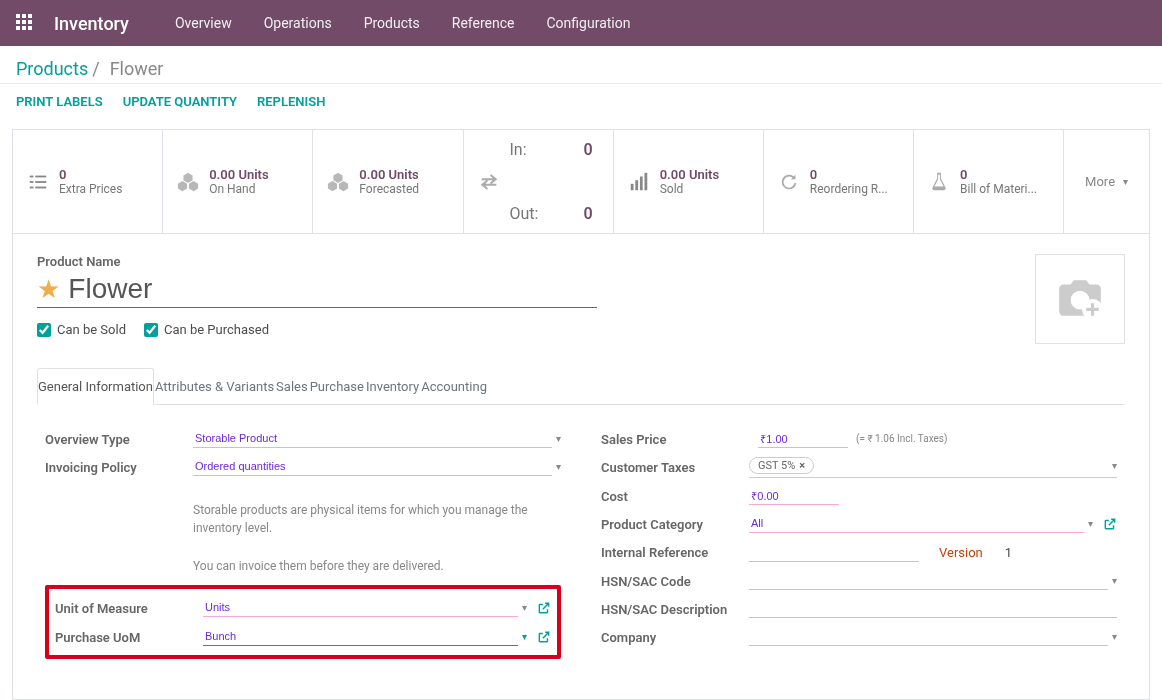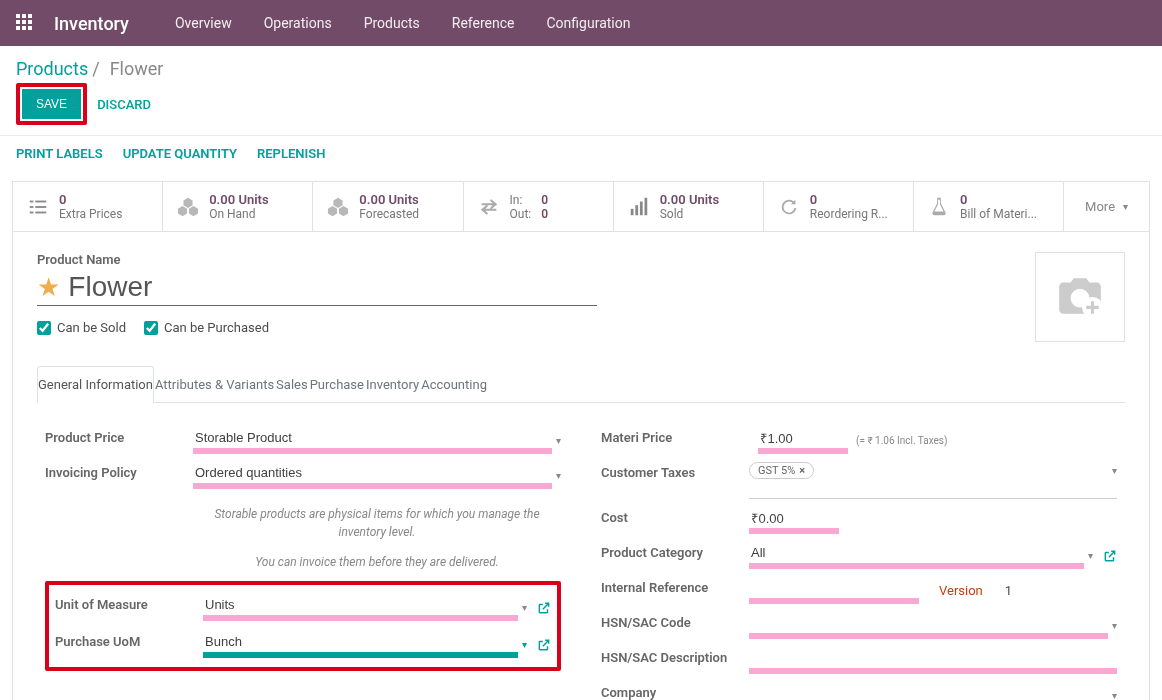--- a/index.html
+++ b/index.html
@@ -23,21 +23,21 @@
 .action-link { color: #00a09d; font-weight: 600; font-size: 13px; cursor: pointer; }
 .sheet { margin: 10px 12px; border: 1px solid #dee2e6; background: #fff; }
 .stat-bar { display: flex; border-bottom: 1px solid #dee2e6; }
 .stat-btn { flex: 1; display: flex; align-items: center; gap: 10px; padding: 10px 14px; border-right: 1px solid #dee2e6; cursor: pointer; min-width: 0; }
 .stat-btn:last-child { border-right: none; }
 .stat-more { flex: 0.7; display: flex; align-items: center; justify-content: center; color: #888; cursor: pointer; gap: 4px; }
 .stat-icon { color: #888; flex-shrink: 0; }
 .stat-text { display: flex; flex-direction: column; min-width: 0; overflow: hidden; }
 .stat-val { color: #714b67; font-weight: 600; font-size: 13px; white-space: nowrap; }
 .stat-lbl { color: #777; font-size: 12px; white-space: nowrap; overflow: hidden; text-overflow: ellipsis; }
-.stat-dual { display: grid; grid-template-columns: auto auto; column-gap: 10px; row-gap: 0; font-size: 12px; }
+.stat-dual { display: grid; grid-template-columns: auto auto; column-gap: 10px; row-gap: 0; font-size: 16px; gap: 45px; }
 .stat-dual .k { color: #777; }
 .stat-dual .v { color: #714b67; font-weight: 600; }
 .form-body { padding: 20px 24px; }
 .prod-name-lbl { font-weight: 600; color: #666; font-size: 13px; margin-bottom: 4px; }
 .name-row { display: flex; align-items: flex-start; justify-content: space-between; }
 .name-left { flex: 1; max-width: 560px; }
 .name-input-wrap { display: flex; align-items: center; border-bottom: 1px solid #666; padding-bottom: 2px; }
 .star { color: #f0ad4e; font-size: 26px; margin-right: 8px; cursor: pointer; }
 .name-input { border: none; font-size: 28px; outline: none; color: #555; background: transparent; flex: 1; }
 .img-placeholder { width: 90px; height: 90px; border: 1px solid #dee2e6; display: flex; align-items: center; justify-content: center; color: #ccc; cursor: pointer; }
@@ -45,26 +45,26 @@
 .chk { display: flex; align-items: center; gap: 6px; }
 .chk input { accent-color: #00a09d; width: 14px; height: 14px; }
 .tabs { display: flex; border-bottom: 1px solid #dee2e6; margin-top: 24px; }
 .tab { padding: 10px 0; color: #6c757d; cursor: pointer; border: 1px solid transparent; border-bottom: none; margin-bottom: -1px; }
 .tab.active { color: #555; border-color: #dee2e6; border-bottom: 1px solid #fff; background: #fff; border-radius: 3px 3px 0 0; }
 .tab-content { padding: 20px 8px; display: flex; gap: 40px; }
 .col { flex: 1; }
 .field-row { display: flex; align-items: flex-start; padding: 4px 0; min-height: 28px; }
 .fld-lbl { width: 148px; font-weight: 600; color: #666; flex-shrink: 0; padding-top: 3px; font-size: 13px; }
 .fld-val { flex: 1; display: flex; align-items: center; }
-.select-input, .text-input { flex: 1; border: none; border-bottom: 6px solid #f9a8d4; padding: 3px 2px; font-size: 13px; background: transparent; outline: none; color: #404040; }
+.select-input, .text-input { flex: 1; border: none; border-bottom: 1px solid #f9a8d4; padding: 3px 2px; font-size: 11px; background: transparent; outline: none; color: #6d28d9; }
 .select-input.teal { border-bottom-color: #00a09d; }
 .caret { color: #888; margin-left: 4px; cursor: pointer; font-size: 10px; }
 .caret.teal { color: #00a09d; }
 .ext-link { color: #00a09d; margin-left: 10px; cursor: pointer; }
-.help-text { color: #888; font-style: italic; font-size: 12px; margin-top: 12px; margin-bottom: 10px; line-height: 1.5; text-align: center; }
+.help-text { color: #888; font-size: 12px; margin-top: 20px; margin-bottom: 10px; line-height: 1.5; }
 .tag { display: inline-flex; align-items: center; border: 1px solid #ccc; border-radius: 10px; padding: 1px 8px; font-size: 11px; color: #666; gap: 4px; }
 .tag-x { cursor: pointer; font-weight: bold; }
 .val-static { color: #4c4c4c; padding: 3px 2px; font-size: 13px; }
 .incl-tax { color: #888; font-size: 10px; margin-left: 8px; }
 .sub-lbl { font-weight: 400; color: #c2410c; font-size: 13px; }
 .uom-group { border: 4px solid #d9001b; padding: 4px 6px; border-radius: 2px; margin-top: 10px; }
 .uom-group .field-row { padding: 5px 0; }
 svg { display: block; }
 </style>
 </head>
@@ -90,26 +90,20 @@
   <div class="menu-item">Configuration</div>
 </div>
 
 <div class="page">
   <div class="breadcrumb-row">
     <span class="breadcrumb-link">Products</span>
     <span class="breadcrumb-sep">/</span>
     <span class="breadcrumb-cur">Flower</span>
   </div>
 
-  <div class="controls-row">
-    <span class="save-btn-wrap">
-      <button class="save-btn">SAVE</button>
-    </span>
-    <span class="discard-link">DISCARD</span>
-  </div>
 
   <hr class="sep">
 
   <div class="action-row">
     <span class="action-link">PRINT LABELS</span>
     <span class="action-link">UPDATE QUANTITY</span>
     <span class="action-link">REPLENISH</span>
   </div>
 
   <div class="sheet">
@@ -226,21 +220,21 @@
         <div class="tab">Attributes &amp; Variants</div>
         <div class="tab">Sales</div>
         <div class="tab">Purchase</div>
         <div class="tab">Inventory</div>
         <div class="tab">Accounting</div>
       </div>
 
       <div class="tab-content">
         <div class="col">
           <div class="field-row">
-            <div class="fld-lbl">Product Price</div>
+            <div class="fld-lbl">Overview Type</div>
             <div class="fld-val">
               <input class="select-input" value="Storable Product" style="">
               <span class="caret">▾</span>
             </div>
           </div>
           <div class="field-row">
             <div class="fld-lbl">Invoicing Policy</div>
             <div class="fld-val">
               <input class="select-input" value="Ordered quantities" style="">
               <span class="caret">▾</span>
@@ -274,29 +268,29 @@
                       <path d="M14 4h6v6M20 4L10 14M18 14v5a1 1 0 0 1-1 1H5a1 1 0 0 1-1-1V7a1 1 0 0 1 1-1h5"></path>
                     </svg>
                 </span>
               </div>
             </div>
           </div>
         </div>
 
         <div class="col">
           <div class="field-row">
-            <div class="fld-lbl">Materi Price</div>
+            <div class="fld-lbl">Sales Price</div>
             <div class="fld-val">
               <input class="text-input" style="max-width: 90px; margin-left: 9px;" value="₹1.00">
               <span class="incl-tax">(= ₹ 1.06 Incl. Taxes)</span>
             </div>
           </div>
           <div class="field-row">
             <div class="fld-lbl">Customer Taxes</div>
-            <div class="fld-val" style="border-bottom:1px solid #ccc; padding-bottom:19px">
+            <div class="fld-val" style="border-bottom:1px solid #ccc; padding-bottom:3px">
               <span class="tag">
                 <span>GST 5%</span>
                 <span class="tag-x">×</span>
               </span>
               <span style="flex:1"></span>
               <span class="caret">▾</span>
             </div>
           </div>
           <div class="field-row">
             <div class="fld-lbl">Cost</div>

